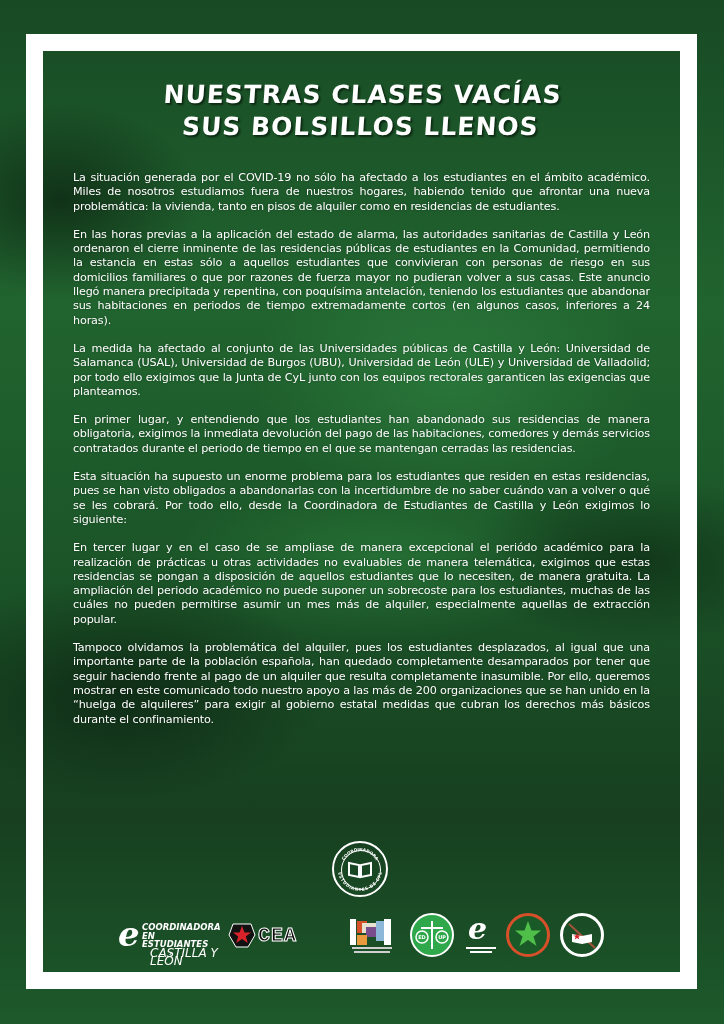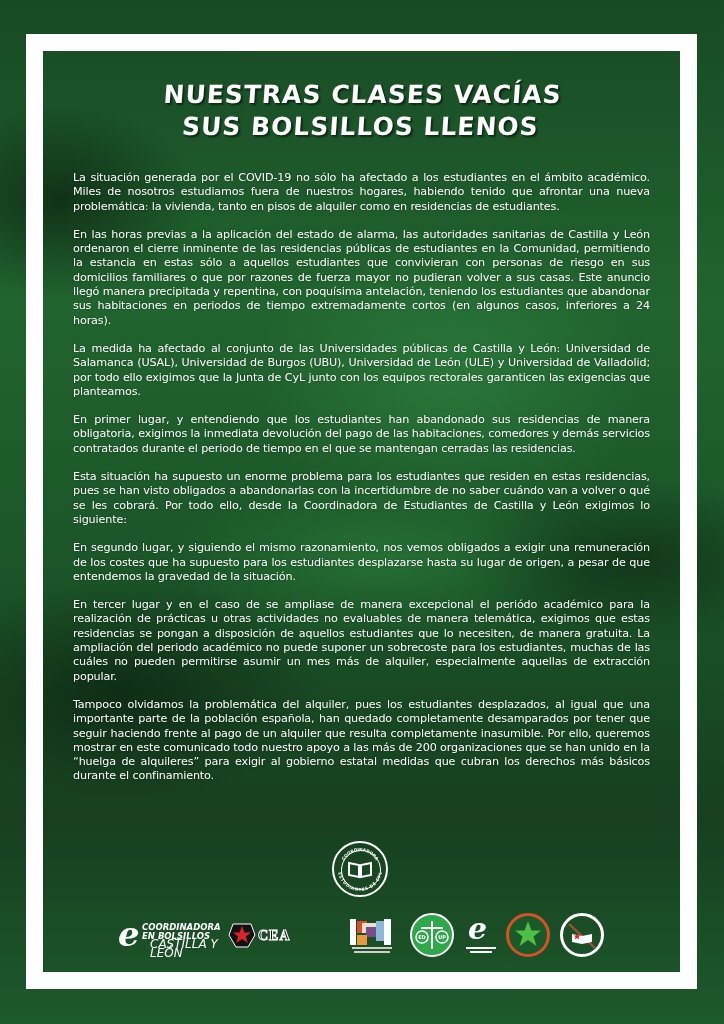--- a/index.html
+++ b/index.html
@@ -61,23 +61,23 @@
       font-weight:bold; font-size:34px; font-family:"DejaVu Serif", serif; line-height:34px;
     }
     .em-text {
       position:absolute; left:24px; top:4px; color:#fff; font-style:italic;
       font-weight:bold; font-size:8.5px; line-height:8.5px;
     }
     .em-text .sub { font-size:12px; font-weight:normal; padding-left:8px; }
     .cea-logo { left:110px; top:10px; width:105px; height:30px; }
     .cea-text {
       position:absolute; left:30px; top:2px; color:#0b0b0b; font-weight:bold;
-      font-size:14px; letter-spacing:1px; line-height:26px;
+      font-size:20px; letter-spacing:1px; line-height:26px;
       -webkit-text-stroke:1px #ffffff;
-      font-family:Liberation Serif, serif;
+      font-family:Liberation Mono, monospace;
     }
     .up-logo { left:230px; top:4px; width:48px; height:42px; }
     .edup-logo { left:292px; top:2px; width:44px; height:44px; border-radius:50%; background:#2ea84a; border:2px solid #fff; box-sizing:border-box; }
     .e2-logo { left:348px; top:2px; width:30px; height:44px; }
     .star-logo { left:388px; top:2px; width:44px; height:44px; border-radius:50%; border:3px solid #d8502a; box-sizing:border-box; background:#1a5a28; }
     .book-logo { left:442px; top:2px; width:44px; height:44px; border-radius:50%; border:3px solid #fff; box-sizing:border-box; }
   </style>
 </head>
 <body>
 
@@ -89,21 +89,20 @@
     <div>NUESTRAS CLASES VACÍAS</div>
     <div>SUS BOLSILLOS LLENOS</div>
   </div>
 
   <div class="body">
     <p>La situación generada por el COVID-19 no sólo ha afectado a los estudiantes en el ámbito académico. Miles de nosotros estudiamos fuera de nuestros hogares, habiendo tenido que afrontar una nueva problemática: la vivienda, tanto en pisos de alquiler como en residencias de estudiantes.</p>
     <p>En las horas previas a la aplicación del estado de alarma, las autoridades sanitarias de Castilla y León ordenaron el cierre inminente de las residencias públicas de estudiantes en la Comunidad, permitiendo la estancia en estas sólo a aquellos estudiantes que convivieran con personas de riesgo en sus domicilios familiares o que por razones de fuerza mayor no pudieran volver a sus casas. Este anuncio llegó manera precipitada y repentina, con poquísima antelación, teniendo los estudiantes que abandonar sus habitaciones en periodos de tiempo extremadamente cortos (en algunos casos, inferiores a 24 horas).</p>
     <p>La medida ha afectado al conjunto de las Universidades públicas de Castilla y León: Universidad de Salamanca (USAL), Universidad de Burgos (UBU), Universidad de León (ULE) y Universidad de Valladolid; por todo ello exigimos que la Junta de CyL junto con los equipos rectorales garanticen las exigencias que planteamos.</p>
     <p>En primer lugar, y entendiendo que los estudiantes han abandonado sus residencias de manera obligatoria, exigimos la inmediata devolución del pago de las habitaciones, comedores y demás servicios contratados durante el periodo de tiempo en el que se mantengan cerradas las residencias.</p>
     <p>Esta situación ha supuesto un enorme problema para los estudiantes que residen en estas residencias, pues se han visto obligados a abandonarlas con la incertidumbre de no saber cuándo van a volver o qué se les cobrará. Por todo ello, desde la Coordinadora de Estudiantes de Castilla y León exigimos lo siguiente:</p>
-    <p>En segundo lugar, y siguiendo el mismo razonamiento, nos vemos obligados a exigir una remuneración de los costes que ha supuesto para los estudiantes desplazarse hasta su lugar de origen, a pesar de que entendemos la gravedad de la situación.</p>
     <p>En tercer lugar y en el caso de se ampliase de manera excepcional el periódo académico para la realización de prácticas u otras actividades no evaluables de manera telemática, exigimos que estas residencias se pongan a disposición de aquellos estudiantes que lo necesiten, de manera gratuita. La ampliación del periodo académico no puede suponer un sobrecoste para los estudiantes, muchas de las cuáles no pueden permitirse asumir un mes más de alquiler, especialmente aquellas de extracción popular.</p>
     <p>Tampoco olvidamos la problemática del alquiler, pues los estudiantes desplazados, al igual que una importante parte de la población española, han quedado completamente desamparados por tener que seguir haciendo frente al pago de un alquiler que resulta completamente inasumible. Por ello, queremos mostrar en este comunicado todo nuestro apoyo a las más de 200 organizaciones que se han unido en la “huelga de alquileres” para exigir al gobierno estatal medidas que cubran los derechos más básicos durante el confinamiento.</p>
   </div>
 
   <div class="seal">
     <div class="seal-inner"></div>
     <svg width="52" height="52" viewBox="0 0 52 52">
       <path d="M15 20 L25 22 L25 34 L15 32 Z" fill="none" stroke="#fff" stroke-width="2"></path>
       <path d="M37 20 L27 22 L27 34 L37 32 Z" fill="none" stroke="#fff" stroke-width="2"></path>
       <path id="arcTop" d="M8 26 A18 18 0 0 1 44 26" fill="none"></path>
@@ -115,21 +114,21 @@
         <textPath href="#arcBot" startOffset="50%" text-anchor="middle">ESTUDIANTES DE CYL</textPath>
       </text>
     </svg>
   </div>
 
   <div class="logos">
     <div class="logo em-logo">
       <span class="em-e">e</span>
       <div class="em-text">
         <div>COORDINADORA</div>
-        <div>EN BOLSILLOS</div>
+        <div>EN ESTUDIANTES</div>
         <div class="sub">CASTILLA Y LEÓN</div>
       </div>
     </div>
 
     <div class="logo cea-logo">
       <svg width="28" height="28" viewBox="0 0 28 28" style="position:absolute;left:0;top:0">
         <path d="M5 3 L23 3 L27 14 L20 26 L8 26 L1 14 Z" fill="#111" stroke="#fff" stroke-width="1"></path>
         <path d="M14 5 L16.5 11.5 L23 11.5 L17.8 15.5 L19.8 22 L14 18 L8.2 22 L10.2 15.5 L5 11.5 L11.5 11.5 Z" fill="#d8232a"></path>
       </svg>
       <span class="cea-text">CEA</span>

